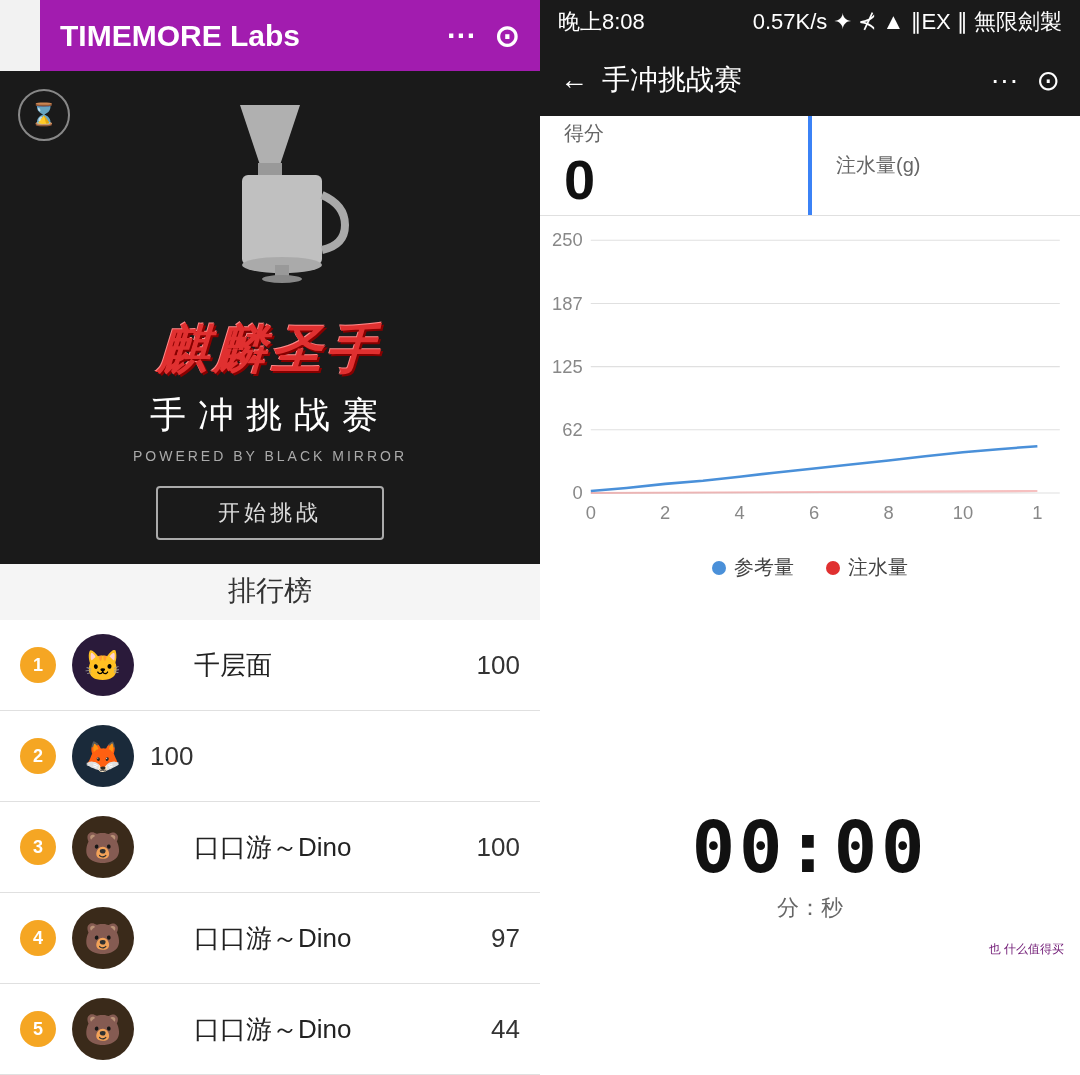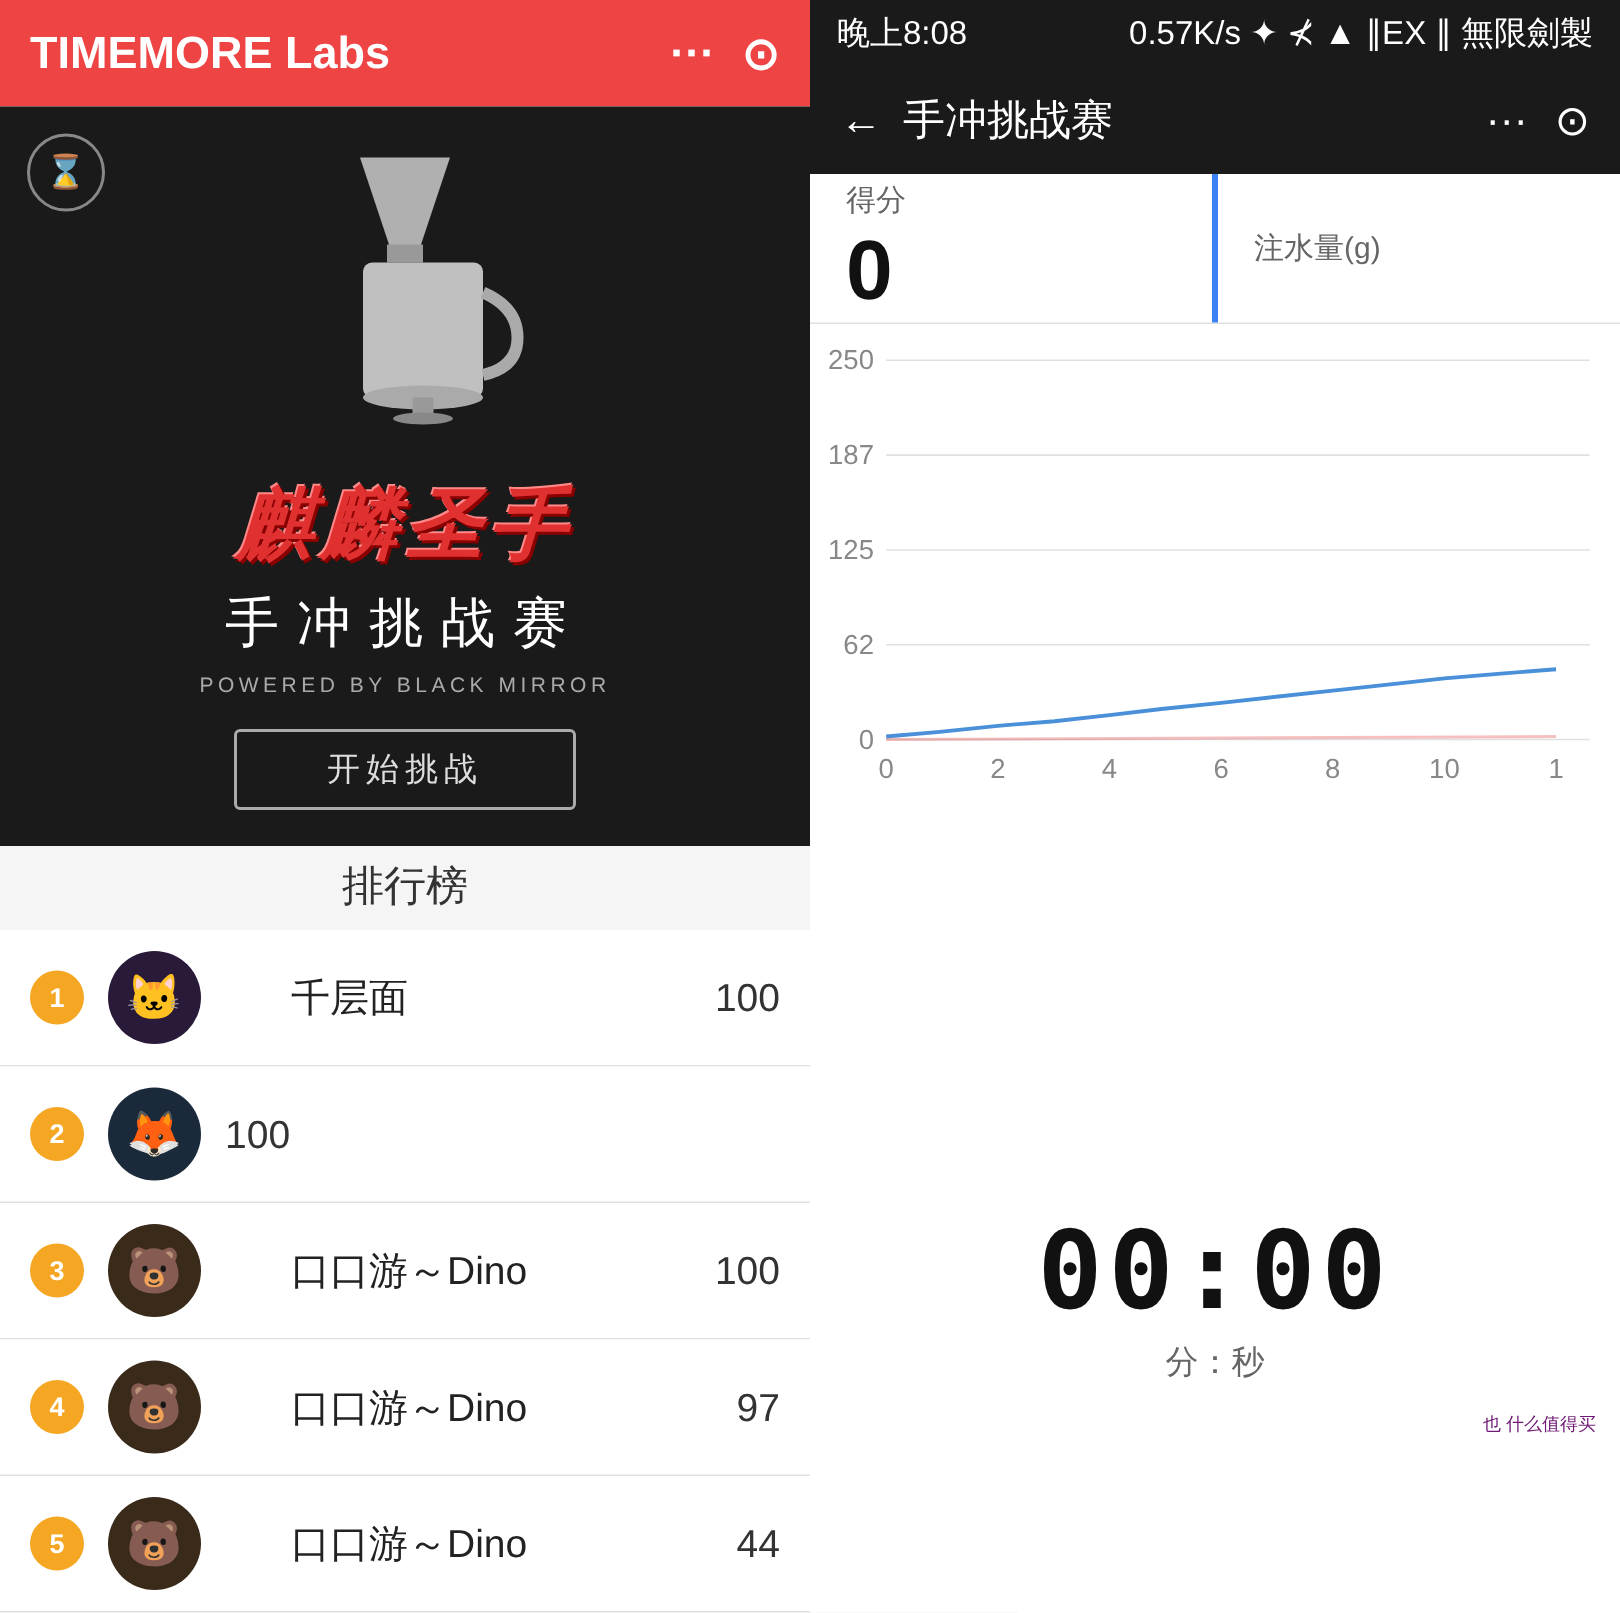--- a/index.html
+++ b/index.html
@@ -27,29 +27,30 @@
       color: #fff;
       font-size: 22px;
       padding: 6px 18px;
       display: flex;
       justify-content: space-between;
       align-items: center;
       height: 44px;
     }
 
     .left-header {
-      background: #ef4444;
+      background: #a21caf;
       color: #fff;
       font-size: 30px;
       font-weight: bold;
       padding: 16px 20px;
       display: flex;
       justify-content: space-between;
       align-items: center;
       height: 72px;
+      margin-left: 40px;
     }
 
     .left-header-icons {
       display: flex;
       gap: 18px;
       align-items: center;
     }
 
     .hero-area {
       background: #1a1a1a;
@@ -485,20 +486,30 @@
         <text x="332" y="285" font-size="18" fill="#888" text-anchor="middle">8</text>
         <text x="405" y="285" font-size="18" fill="#888" text-anchor="middle">10</text>
         <text x="478" y="285" font-size="18" fill="#888" text-anchor="middle">1</text>
 
         <polyline points="40,258 75,255 113,251 150,248 186,244 220,240 259,236 295,232 332,228 368,224 405,220 440,217 478,214" fill="none" stroke="#4a90d9" stroke-width="2.5"></polyline>
 
         <polyline points="40,260 478,258" fill="none" stroke="#e03030" stroke-width="2" stroke-dasharray="none" opacity="0.3"></polyline>
       </svg>
     </div>
 
+    <div class="chart-legend">
+      <div class="legend-item">
+        <div class="legend-dot legend-dot-blue"></div>
+        <span>参考量</span>
+      </div>
+      <div class="legend-item">
+        <div class="legend-dot legend-dot-red"></div>
+        <span>注水量</span>
+      </div>
+    </div>
   </div>
 
   <div class="timer-section">
     <div class="timer-display">00:00</div>
     <div class="timer-label">分：秒</div>
   </div>
 
   <div class="watermark">也 什么值得买</div>
 
 </div>

